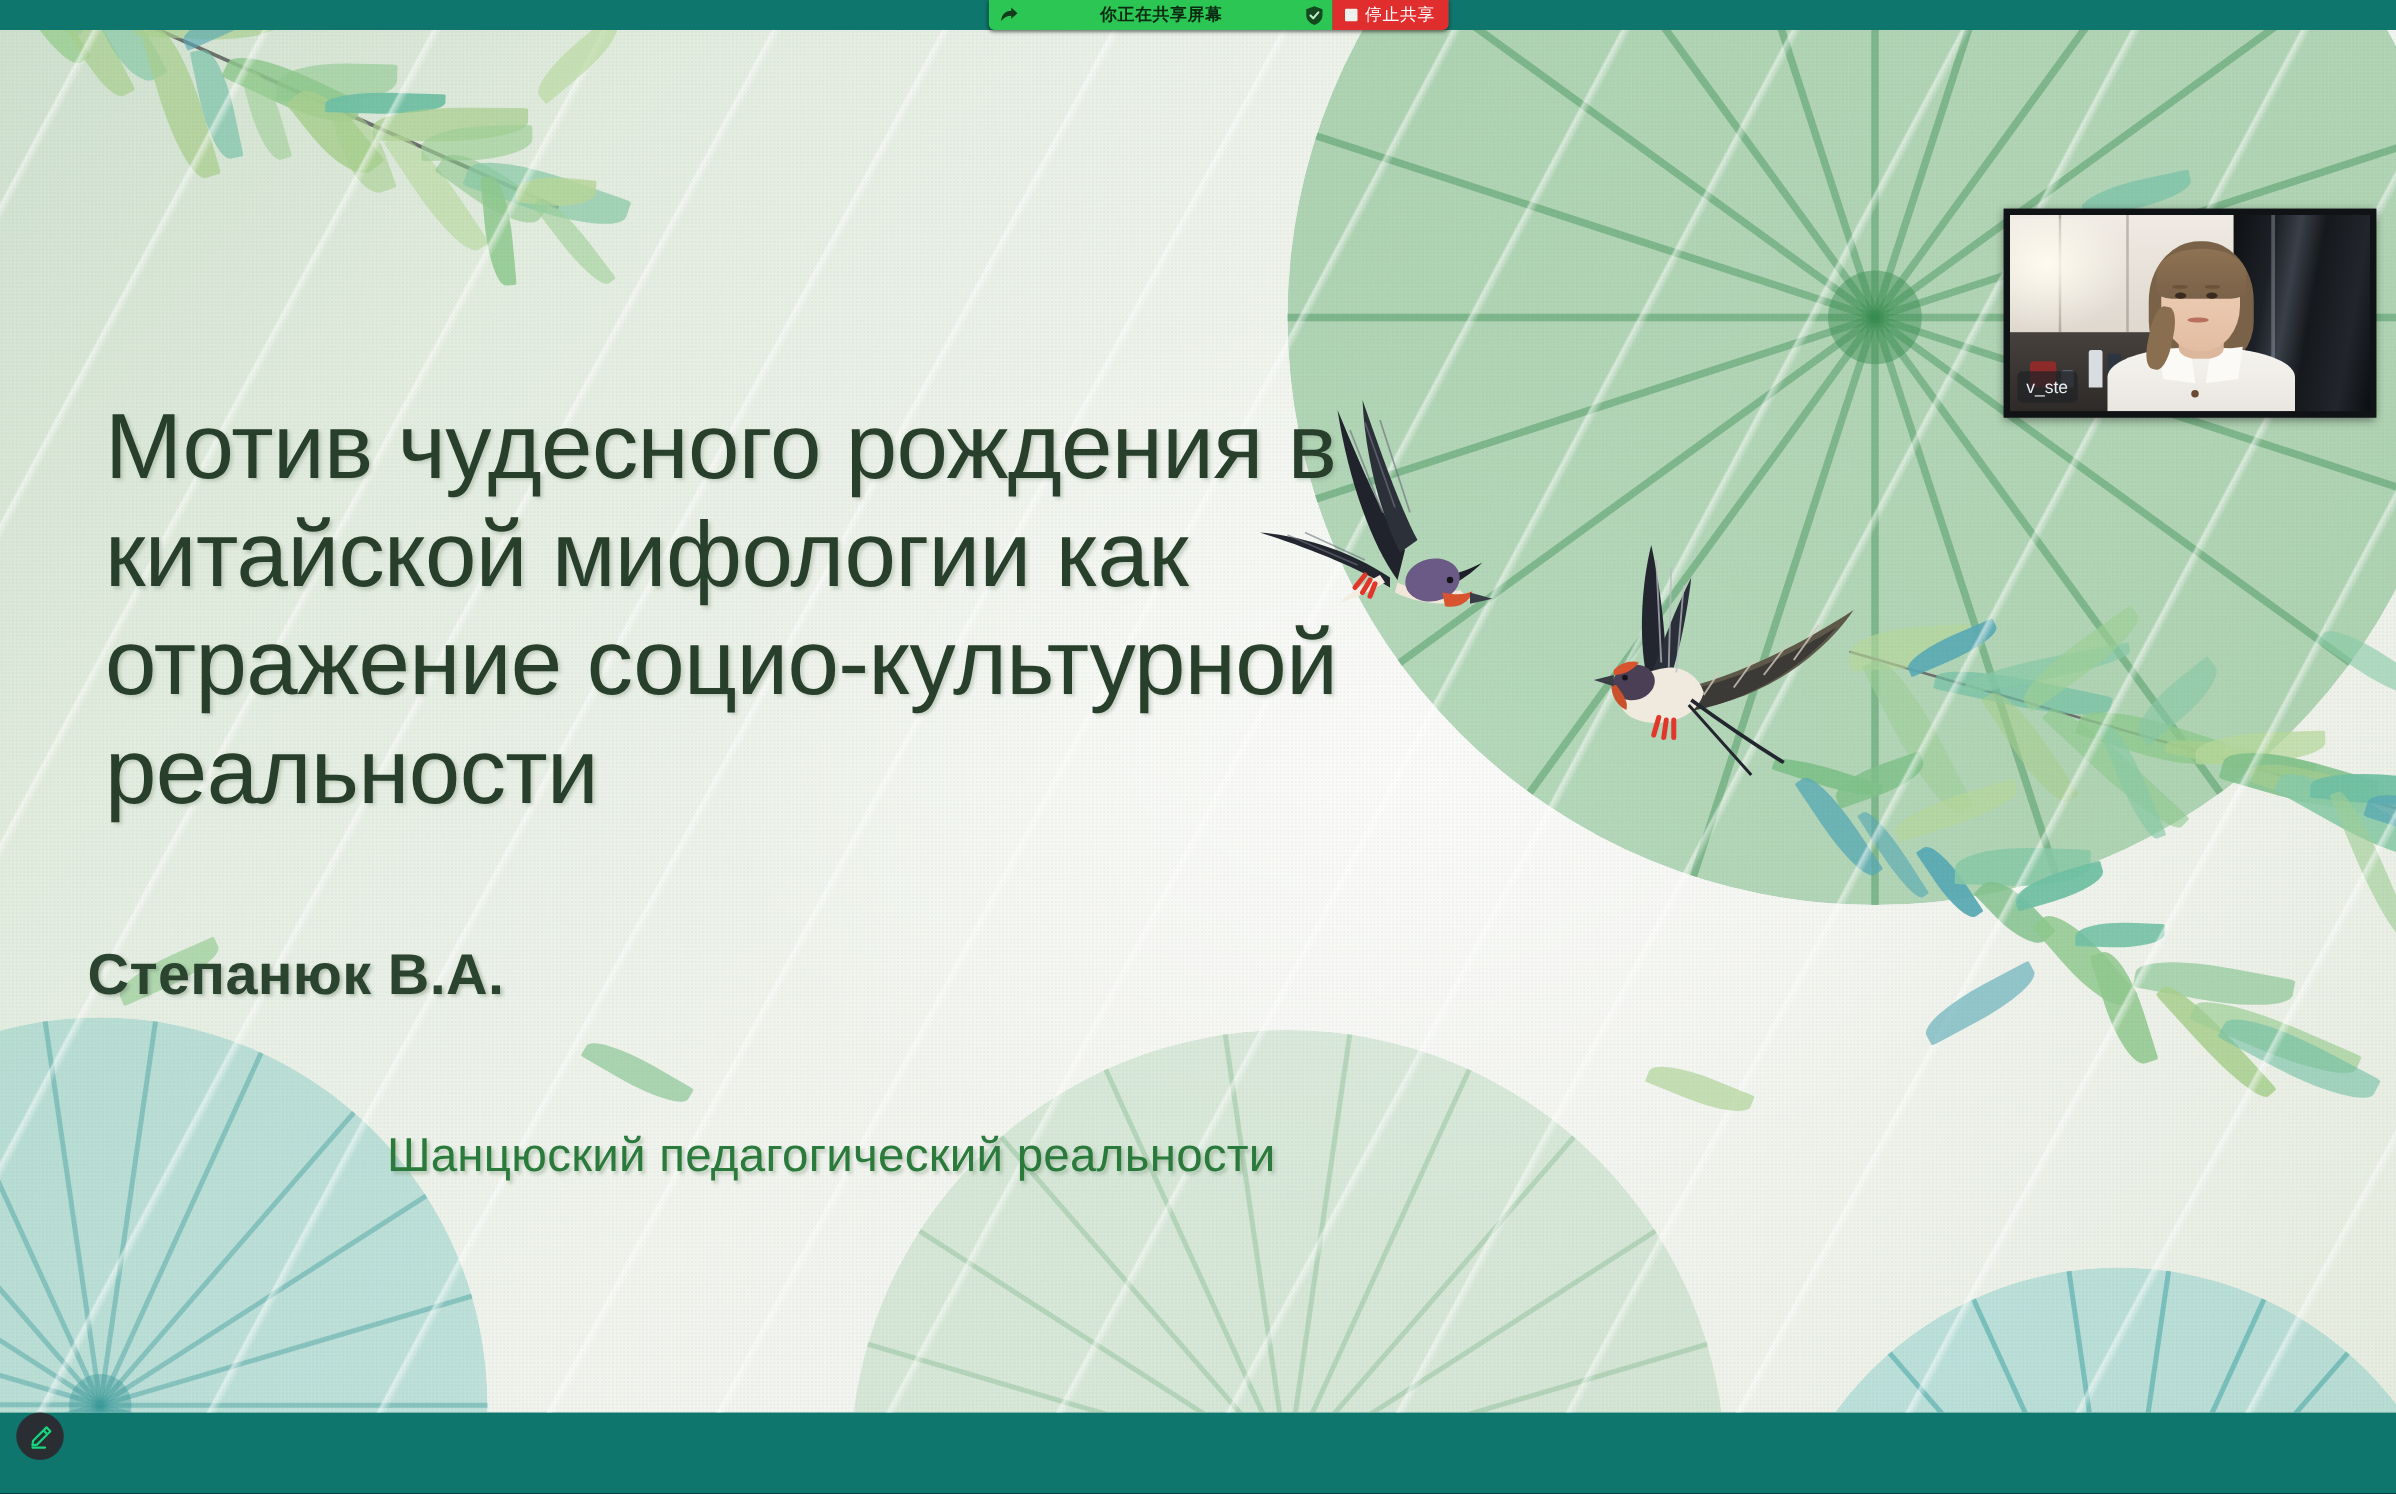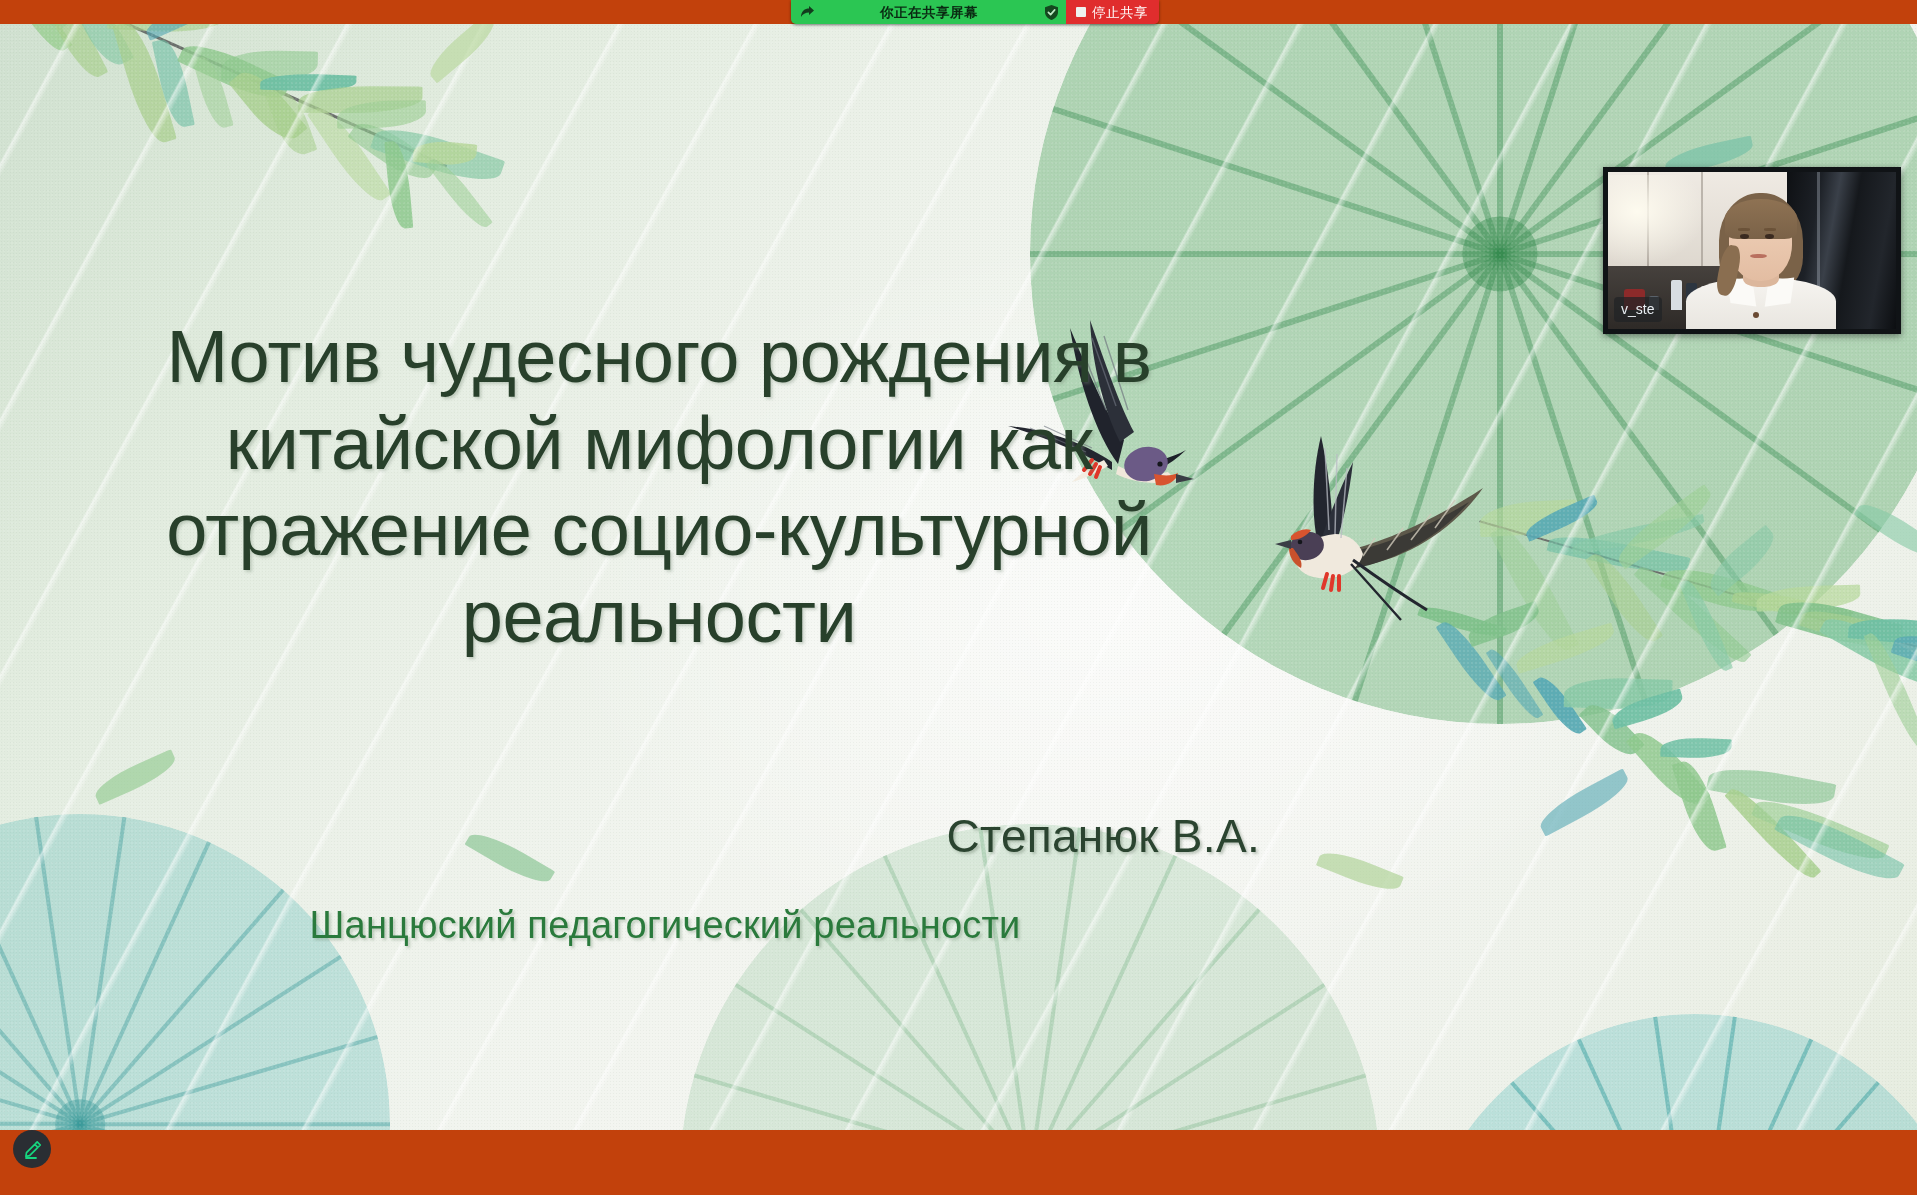--- a/index.html
+++ b/index.html
@@ -1,19 +1,19 @@
 <!DOCTYPE html>
 <html><head>
 <meta charset="utf-8">
 <style>
   * { margin:0; padding:0; box-sizing:border-box; }
   html,body { width:1917px; height:1195px; background:#000; overflow:hidden;
               font-family:"Liberation Sans","DejaVu Sans",sans-serif; }
 
-  #root { position:relative; width:1917px; height:1195px; background:#c2410c; }
+  #root { position:relative; width:1917px; height:1195px; background:#0f766e; }
 
   
   #share-bar {
     position:absolute; top:0; left:791px; width:368px; height:24px;
     display:flex; align-items:stretch; z-index:60;
     border-bottom-left-radius:5px; border-bottom-right-radius:5px;
     overflow:hidden;
     box-shadow:0 1px 3px rgba(0,0,0,.5);
   }
   #share-bar .green-seg {
@@ -115,29 +115,29 @@
     transform-origin:0 50%;
   }
 
   
   .swallow { position:absolute; }
   .swallow svg { display:block; overflow:visible; }
 
   
   #slide-text { position:absolute; left:0; top:0; width:1330px; z-index:20; }
   #title {
-    position:absolute; left:64px; top:290px; width:1190px;
-    text-align:center; color:#28402b; font-size:74px; line-height:1.17;
+    position:absolute; left:84px; top:290px; width:1190px;
+    color:#28402b; font-size:74px; line-height:1.17;
     font-weight:400; letter-spacing:-.5px;
     text-shadow:2px 2px 3px rgba(120,140,120,.35);
     font-family:"Liberation Sans","DejaVu Sans",sans-serif;
   }
   #author {
-    position:absolute; left:70px; top:785px; width:1190px;
-    text-align:right; color:#2b4430; font-size:46px; font-weight:400;
+    position:absolute; left:70px; top:728px; width:1190px;
+    text-align:left; color:#2b4430; font-size:46px; font-weight:700;
     letter-spacing:.3px;
     text-shadow:2px 2px 3px rgba(110,130,110,.45);
     font-family:"Liberation Sans","DejaVu Sans",sans-serif;
   }
   #university {
     position:absolute; left:70px; top:880px; width:1190px;
     text-align:center; color:#2a7a3c; font-size:38px; font-weight:400;
     letter-spacing:.2px;
     text-shadow:2px 2px 3px rgba(110,140,110,.4);
     font-family:"Liberation Sans","DejaVu Sans",sans-serif;

